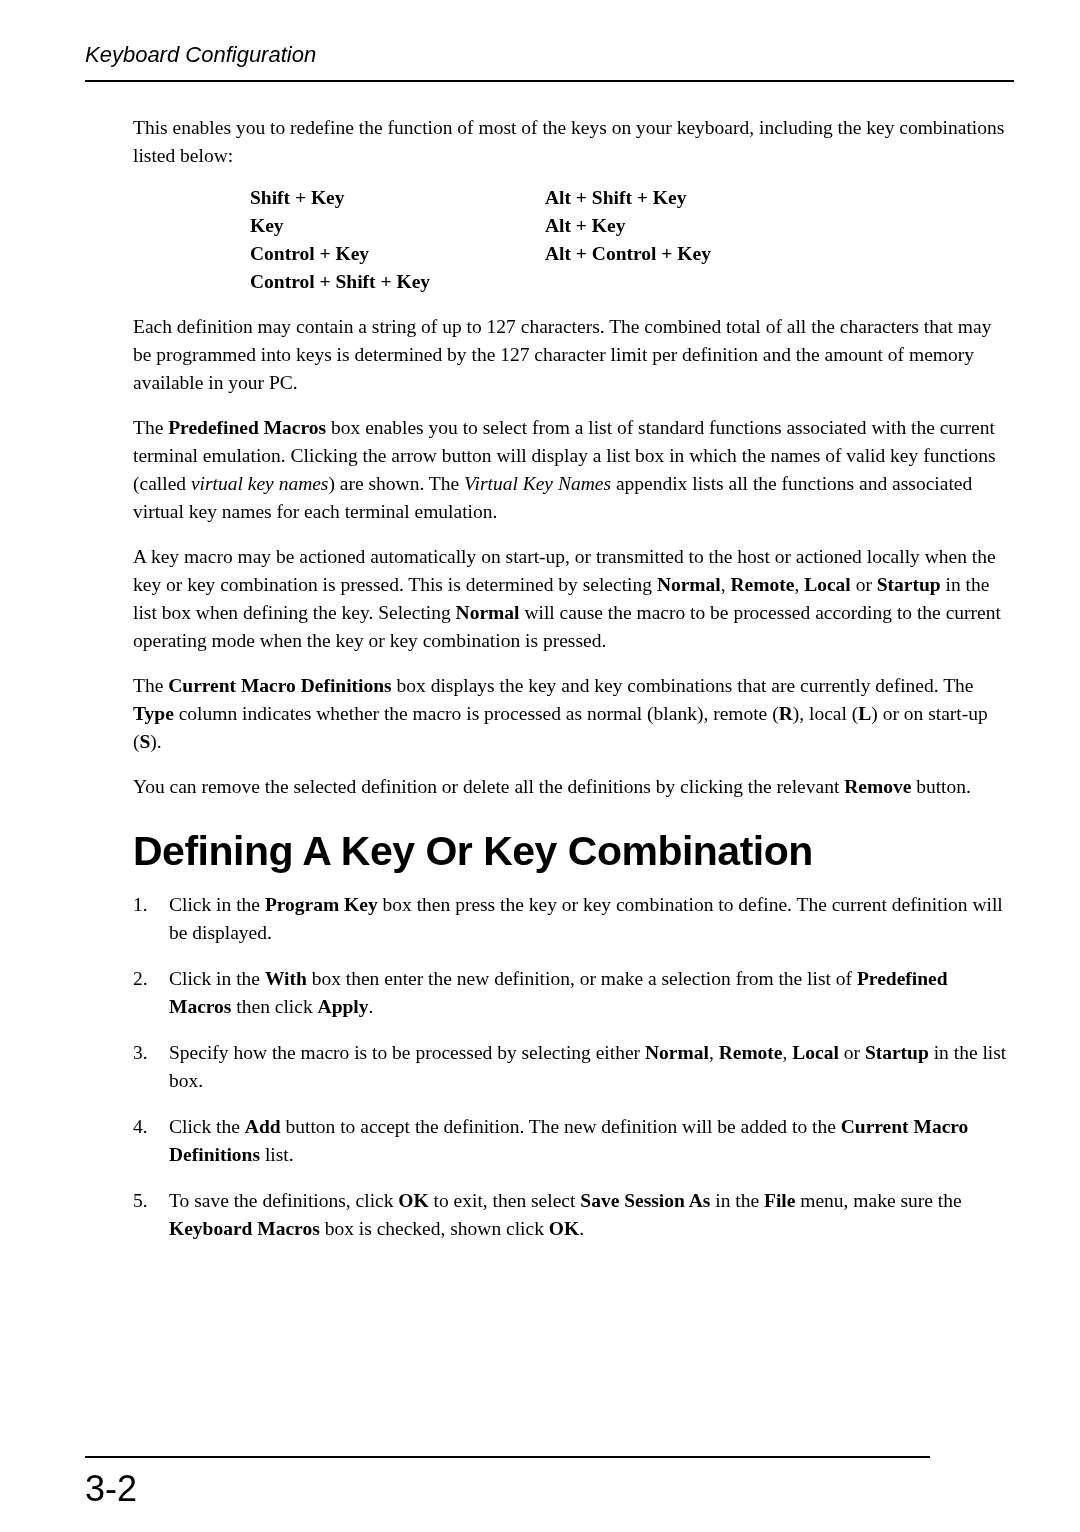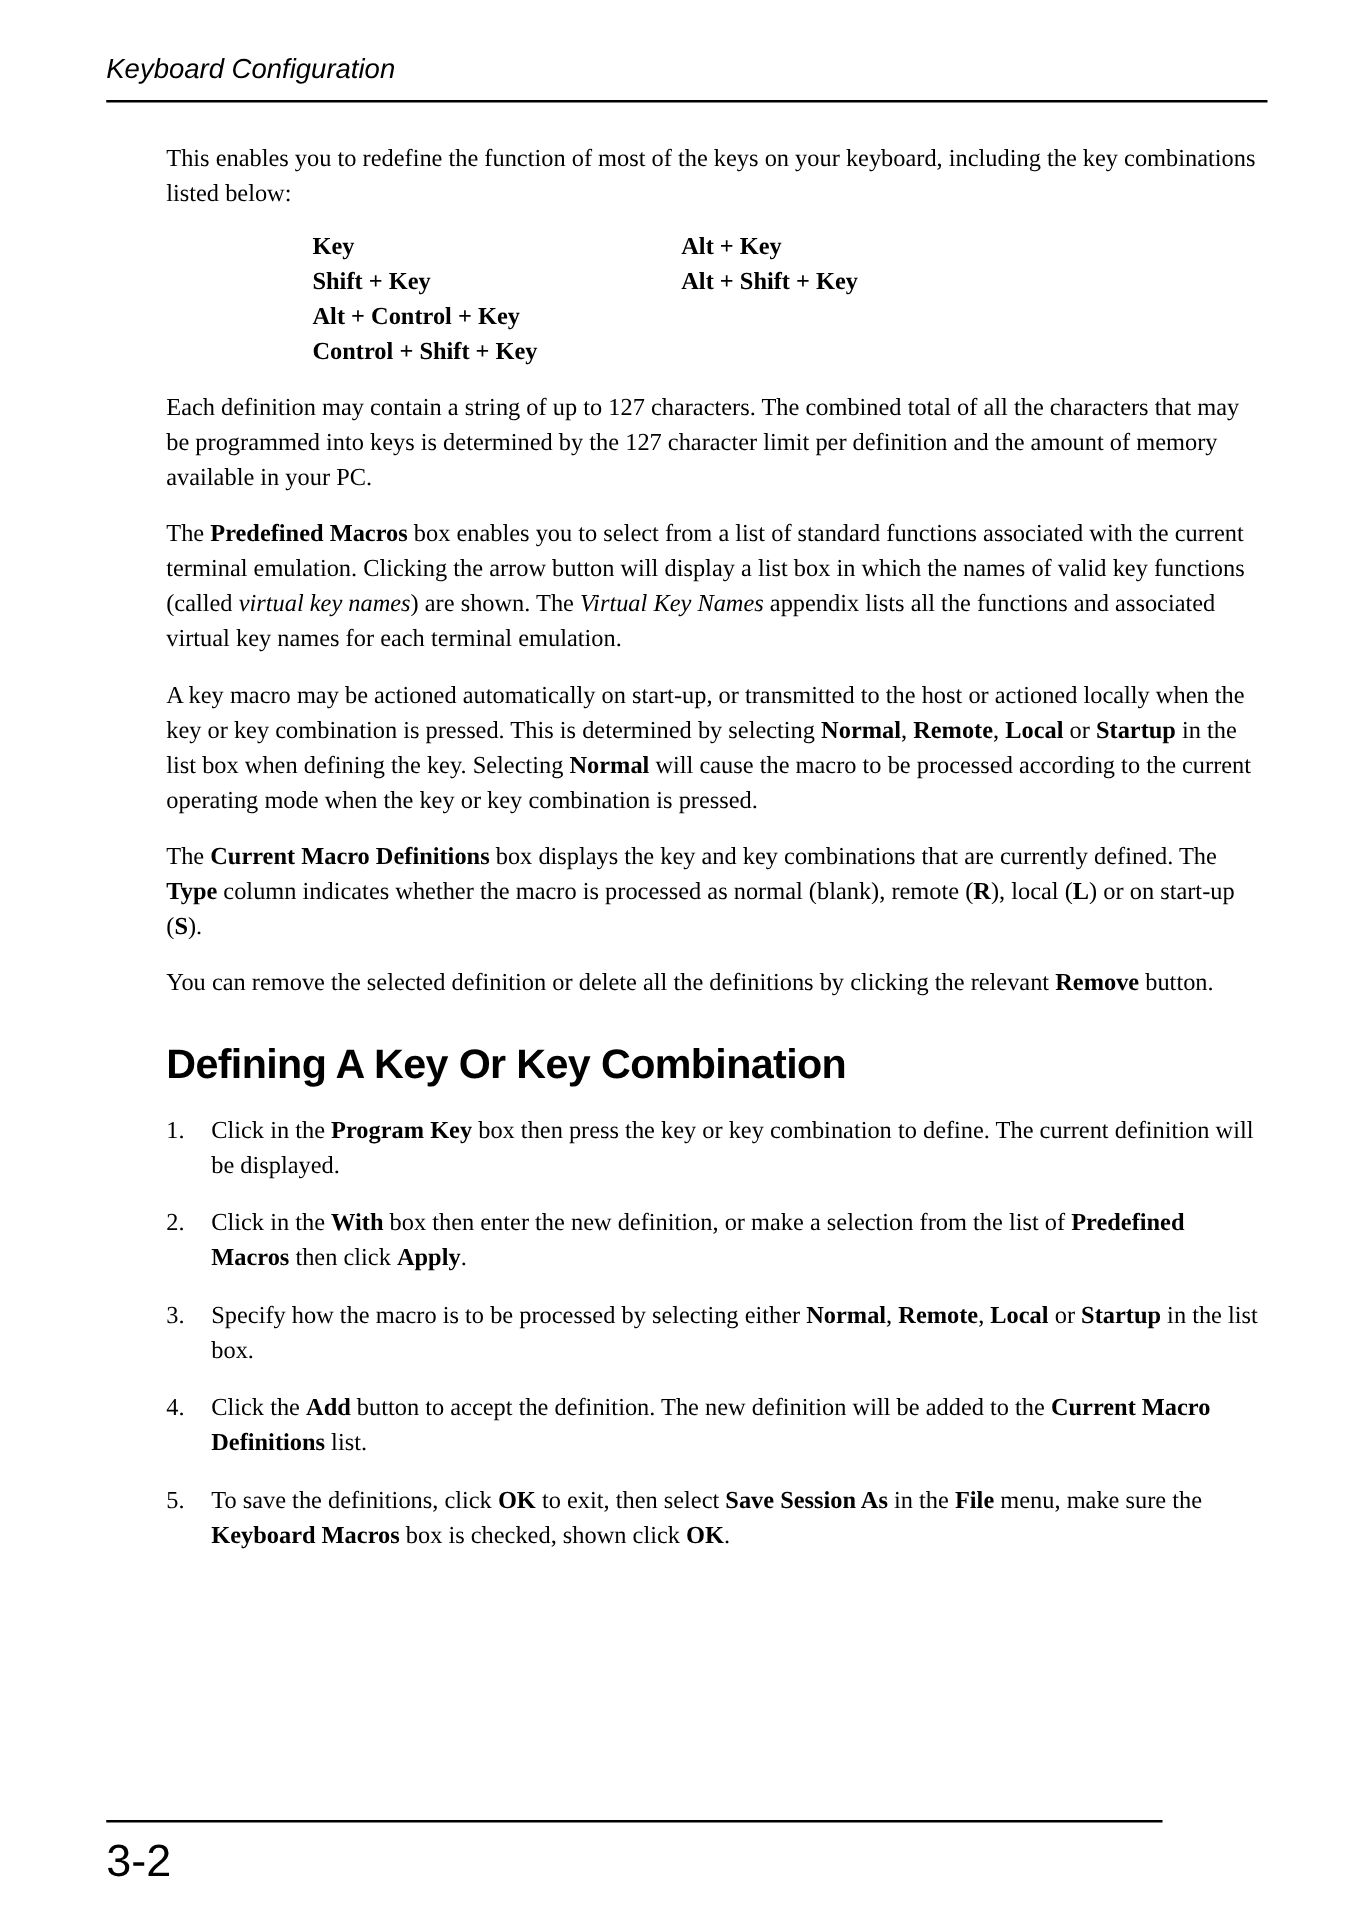--- a/index.html
+++ b/index.html
@@ -41,21 +41,21 @@
   .key-table {
     margin: 14px 0 14px 117px;
     font-weight: bold;
   }
   .key-row { display: flex; }
   .key-cell-left { width: 295px; flex: none; }
   .key-cell-right { flex: 1; }
   .section-heading {
     font-family: "Liberation Sans", sans-serif;
     font-weight: bold;
-    font-size: 33px;
+    font-size: 41px;
     letter-spacing: -0.5px;
     margin-top: 36px;
   }
   .steps {
     list-style: none;
     margin-top: 26px;
   }
   .step {
     display: flex;
     margin-bottom: 18px;
@@ -83,28 +83,29 @@
     <div class="header-title">Keyboard Configuration</div>
     <div class="rule"></div>
   </header>
 
   <main class="content">
 
     <p class="body-text first"><span>This enables you to redefine the function of most of the keys on your keyboard, including the key combinations listed below:</span></p>
 
     <div class="key-table">
       <div class="key-row">
+        <span class="key-cell-left">Shift + Key</span>
+        <span class="key-cell-right">Alt + Shift + Key</span>
+      </div>
+      <div class="key-row">
         <span class="key-cell-left">Key</span>
         <span class="key-cell-right">Alt + Key</span>
       </div>
       <div class="key-row">
-        <span class="key-cell-left">Shift + Key</span>
-        <span class="key-cell-right">Alt + Shift + Key</span>
-      </div>
-      <div class="key-row">
+        <span class="key-cell-left">Control + Key</span>
         <span class="key-cell-right">Alt + Control + Key</span>
       </div>
       <div class="key-row">
         <span class="key-cell-left">Control + Shift + Key</span>
       </div>
     </div>
 
     <p class="body-text"><span>Each definition may contain a string of up to 127 characters. The combined total of all the characters that may be programmed into keys is determined by the 127 character limit per definition and the amount of memory available in your PC.</span></p>
 
     <p class="body-text"><span>The </span><span class="b">Predefined Macros</span><span> box enables you to select from a list of standard functions associated with the current terminal emulation. Clicking the arrow button will display a list box in which the names of valid key functions (called </span><span class="i">virtual key names</span><span>) are shown. The </span><span class="i">Virtual Key Names</span><span> appendix lists all the functions and associated virtual key names for each terminal emulation.</span></p>

